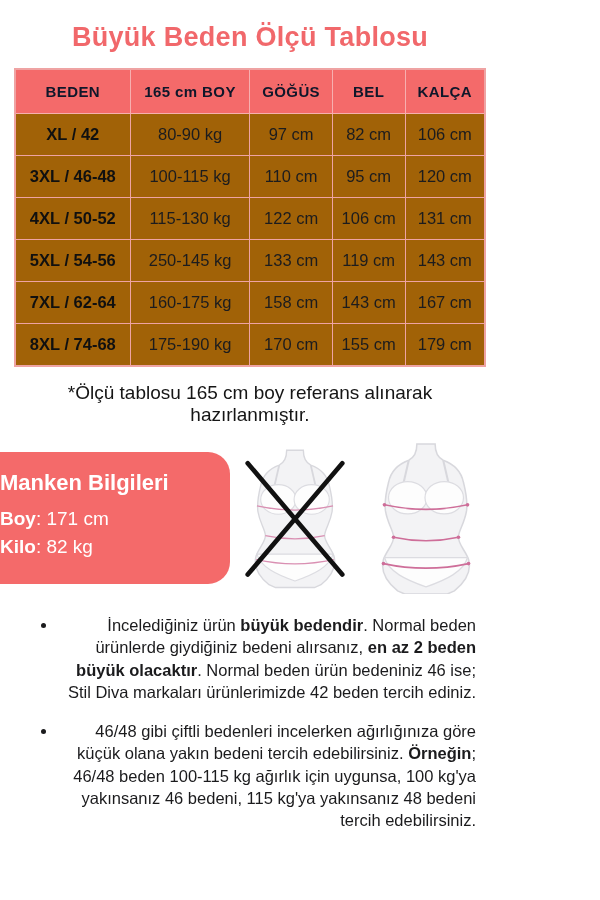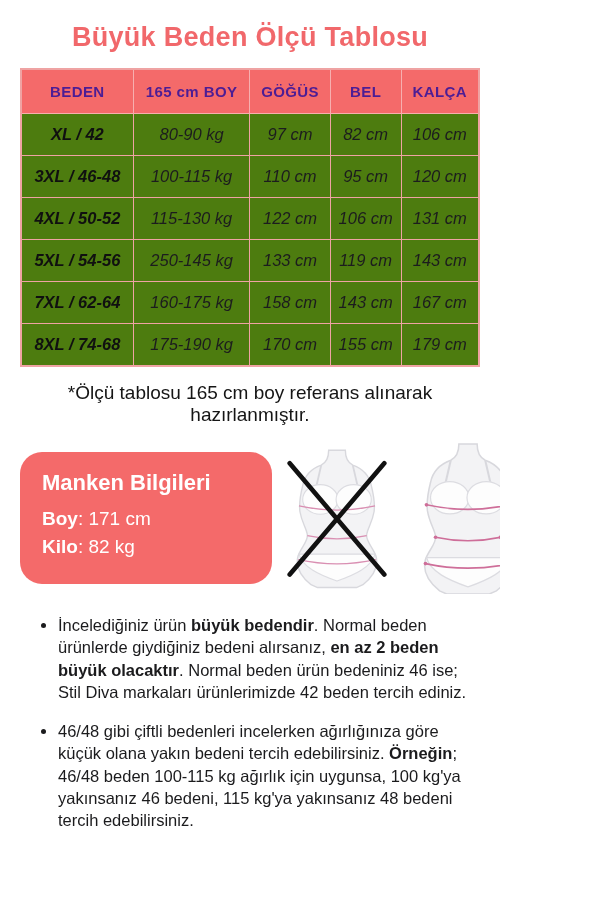--- a/index.html
+++ b/index.html
@@ -1,40 +1,40 @@
 <!DOCTYPE html>
 <html><head>
 <meta charset="utf-8">
 <style>
   html,body { margin:0; padding:0; background:#ffffff; }
   body { width:600px; height:900px; font-family:"Liberation Sans", sans-serif; }
-  .page { box-sizing:border-box; width:500px; height:900px; padding:12px 20px 0; overflow:hidden; }
+  .page { box-sizing:border-box; width:500px; height:900px; padding:12px 14px 0; overflow:hidden; }
 
   .title { text-align:center; color:#F1686B; font-size:27px; font-weight:800;
            letter-spacing:.3px; margin:10px 0 15px; }
 
   table.size-table { width:100%; border-collapse:collapse; border:2px solid #EFA3A3; }
-  .size-table th { background:#F46A6A; color:#4c1d95; font-size:15px; font-weight:700;
+  .size-table th { background:#F46A6A; color:#0f172a; font-size:15px; font-weight:700;
                    letter-spacing:.4px; padding:13px 2px; border:1px solid #F7AFAF; }
-  .size-table td { background:#4d7c0f; color:#1c1c1e; font-size:16.5px; text-align:center;
-                   padding:11px 2px; border:1px solid #EFA3A3;font-style:italic; }
+  .size-table td { background:#a16207; color:#1c1c1e; font-size:16.5px; text-align:center;
+                   padding:11px 2px; border:1px solid #EFA3A3; }
   .size-table td.size-col { font-weight:700; color:#101010; }
 
   .footnote { text-align:center; font-size:19px; color:#151515; margin:15px 0 16px; }
 
-  .info-row { display:flex; align-items:center; gap:14px; }
+  .info-row { display:flex; align-items:center; gap:14px;justify-content:flex-end; }
   .model-box { background:#F46A6A; border-radius:22px; color:#ffffff;
                padding:18px 22px 20px; width:252px; flex:0 0 auto; box-sizing:border-box; }
   .model-title { font-size:22px; font-weight:800; margin-bottom:12px; }
   .model-line { font-size:19px; margin:6px 0; }
   .model-line b { font-weight:800; }
 
   .figures { display:flex; align-items:flex-start; gap:22px; margin-left:auto; padding-right:2px; }
 
-  .notes { margin:20px 4px 0; padding-left:34px; }
+  .notes { margin:20px 10px 0; padding-left:34px;text-align:right; }
   .notes li { font-size:16.5px; line-height:1.35; color:#1b1b1d; margin-bottom:17px; }
   .notes b { font-weight:800; }
 </style>
 </head>
 <body>
 
 <div class="page">
 
   <h1 class="title">Büyük Beden Ölçü Tablosu</h1>
 

